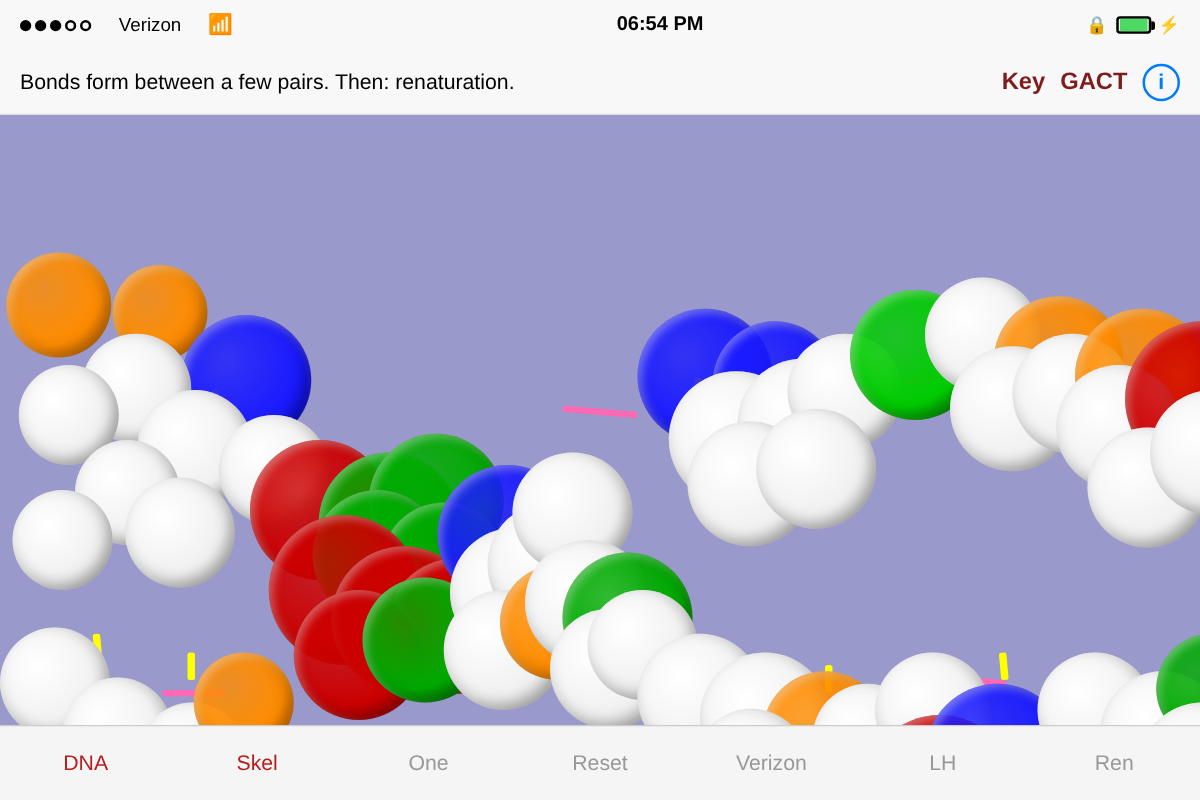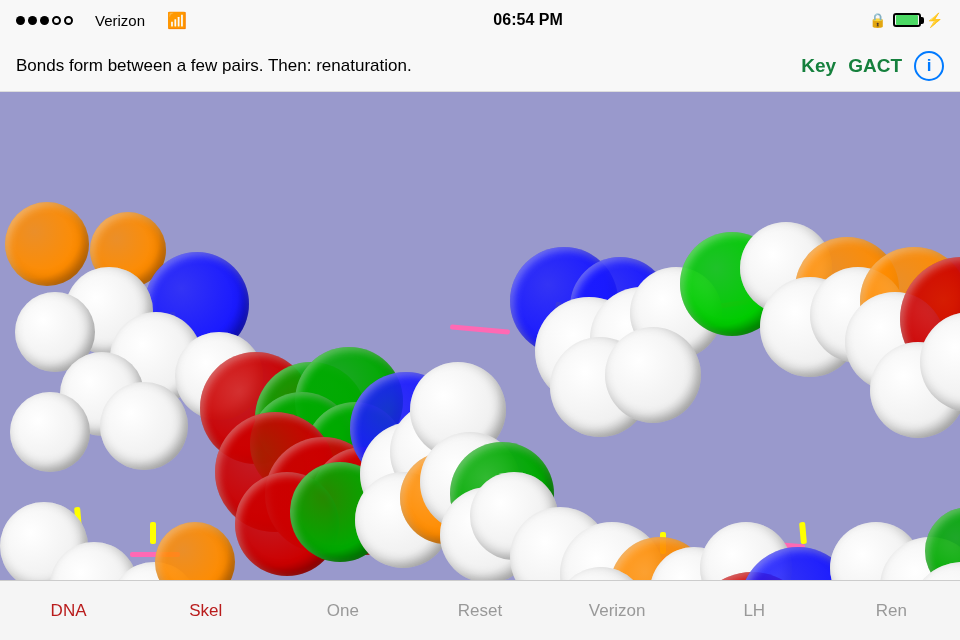--- a/index.html
+++ b/index.html
@@ -83,21 +83,21 @@
       gap: 12px;
     }
     #info-text {
       flex: 1;
       font-size: 17px;
       color: #000;
     }
     .nav-btn {
       font-size: 19px;
       font-weight: 600;
-      color: #15803d;
+      color: #7f1d1d;
       cursor: pointer;
     }
     .info-circle {
       width: 30px; height: 30px;
       border-radius: 50%;
       border: 2.5px solid #007aff;
       display: flex; align-items: center; justify-content: center;
       color: #007aff;
       font-size: 17px;
       font-weight: 700;

